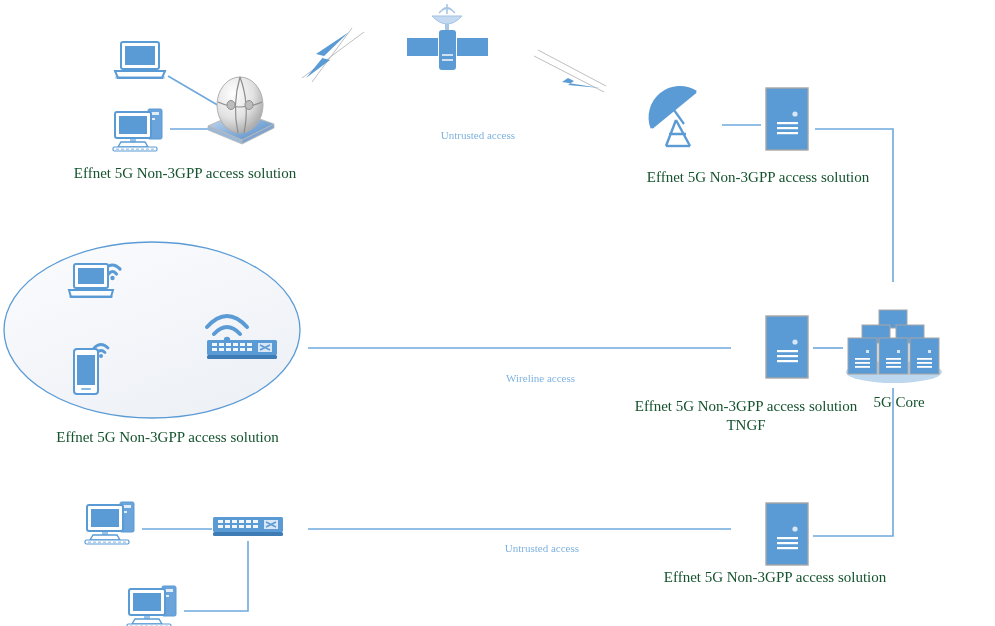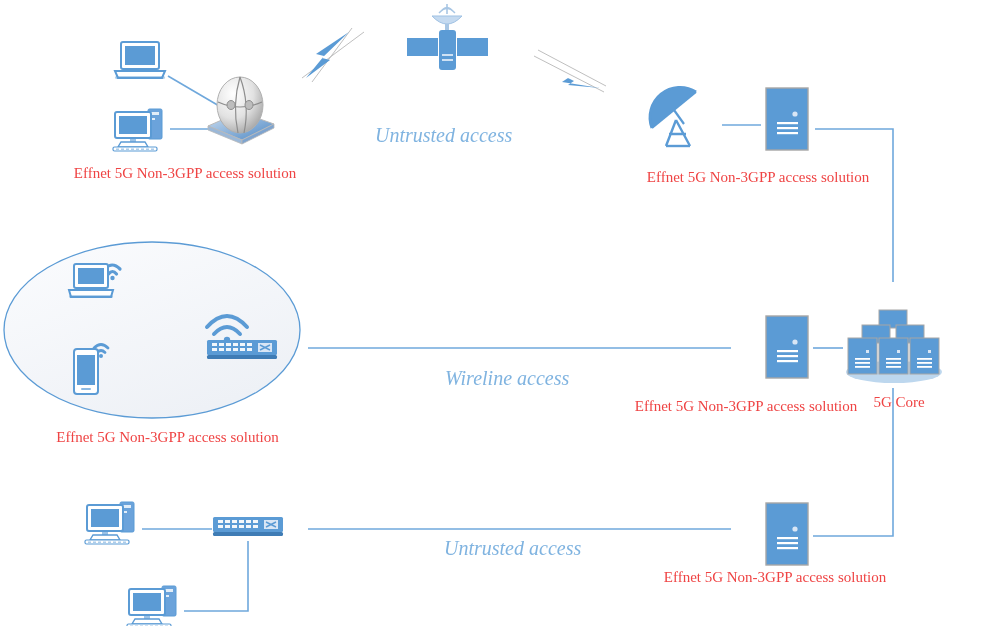--- a/index.html
+++ b/index.html
@@ -21,37 +21,36 @@
     height: 626px;
   }
   svg.layer {
     position: absolute;
     left: 0; top: 0;
     width: 995px;
     height: 626px;
   }
   .node-label {
     position: absolute;
-    color: #ef4444;
+    color: #14532d;
     font-family: "Liberation Serif", "DejaVu Serif", serif;
     font-size: 15px;
     line-height: 19px;
     text-align: center;
     white-space: pre;
     letter-spacing: 0px;
   }
   .link-label {
     position: absolute;
     color: #7fb3e0;
     font-family: "Liberation Serif", "DejaVu Serif", serif;
-    font-size: 20px;
+    font-size: 11px;
     line-height: 19px;
-    text-align: left;
+    text-align: right;
     white-space: pre;
-    font-style: italic;
   }
   .icon-box {
     position: absolute;
   }
   .icon-box svg { display: block; }
 </style>
 </head>
 <body>
 
 <div id="diagram-root">
@@ -379,20 +378,21 @@
 
   <div class="link-label" style="left:375px; top:126px; width:140px;">Untrusted access</div>
 
   <div class="node-label" style="left:628px; top:168px; width:260px;">Effnet 5G Non-3GPP access solution</div>
 
   <div class="node-label" style="left:40px; top:428px; width:255px;">Effnet 5G Non-3GPP access solution</div>
 
   <div class="link-label" style="left:445px; top:369px; width:130px;">Wireline access</div>
 
   <div class="node-label" style="left:616px; top:397px; width:260px;">Effnet 5G Non-3GPP access solution</div>
+  <div class="node-label" style="left:616px; top:416px; width:260px;">TNGF</div>
 
   <div class="node-label" style="left:856px; top:393px; width:86px;">5G Core</div>
 
   <div class="link-label" style="left:444px; top:539px; width:135px;">Untrusted access</div>
 
   <div class="node-label" style="left:645px; top:568px; width:260px;">Effnet 5G Non-3GPP access solution</div>
 
 </div>
 
 </body></html>

